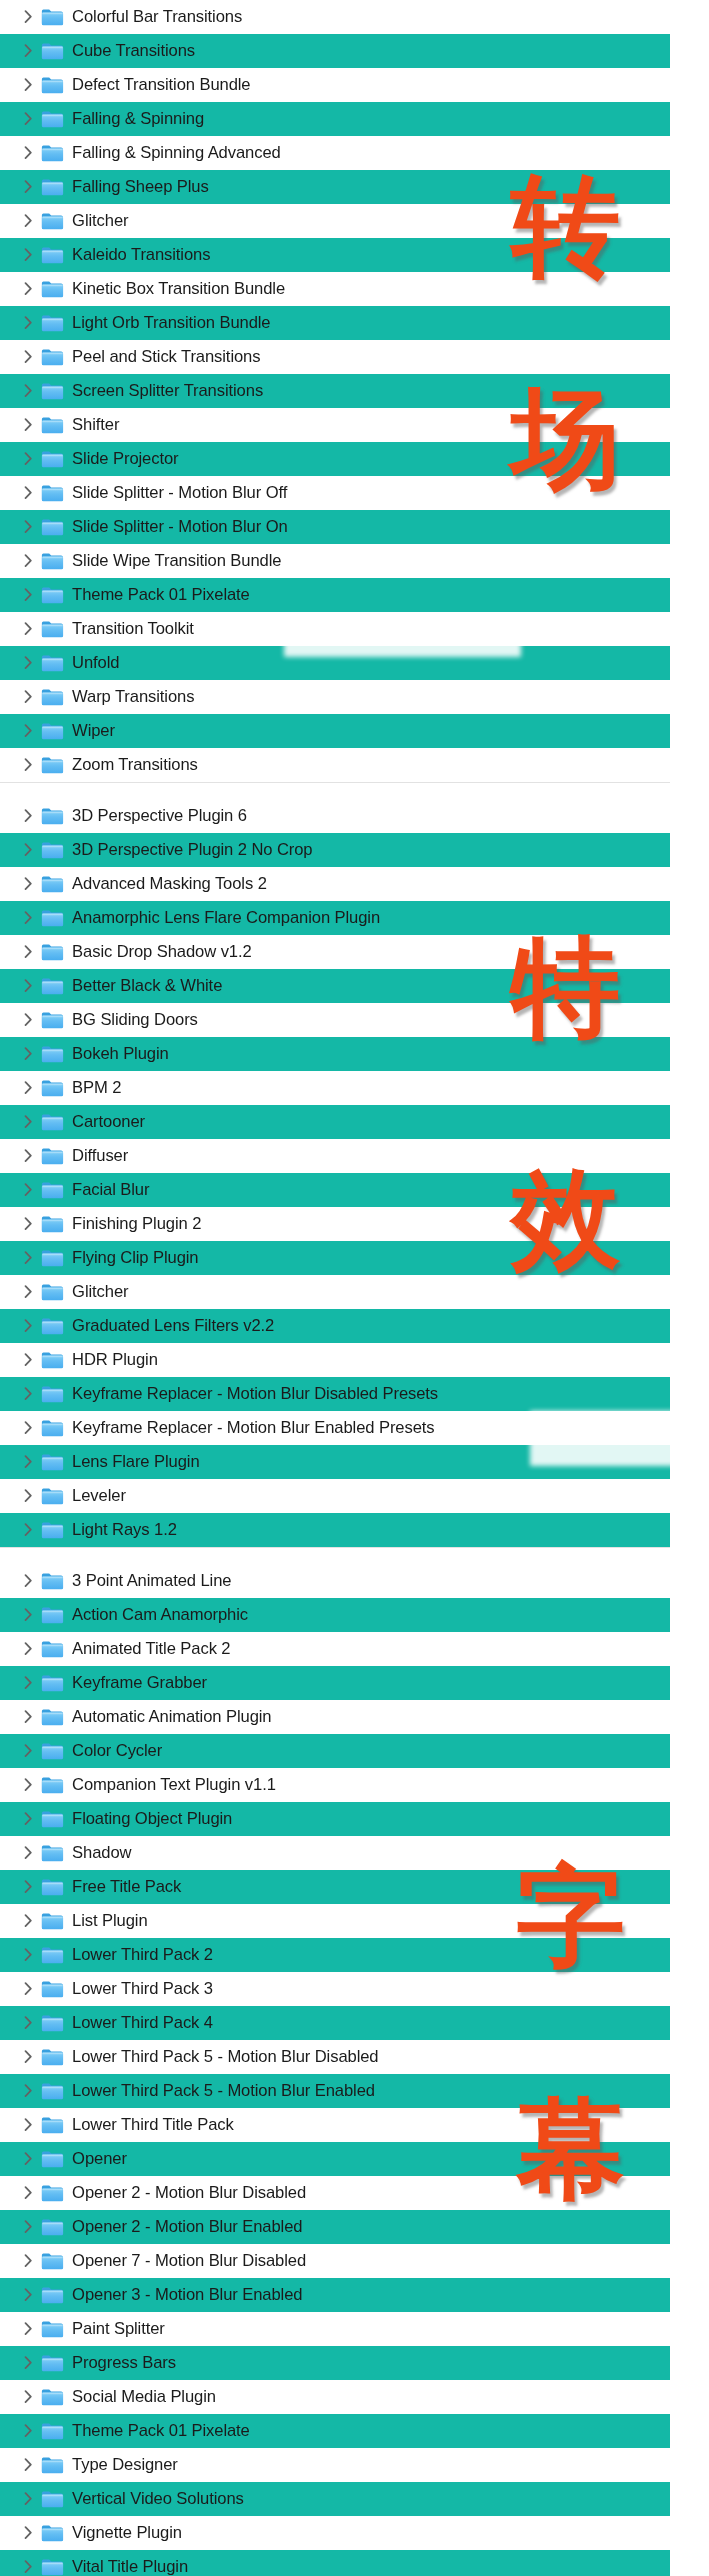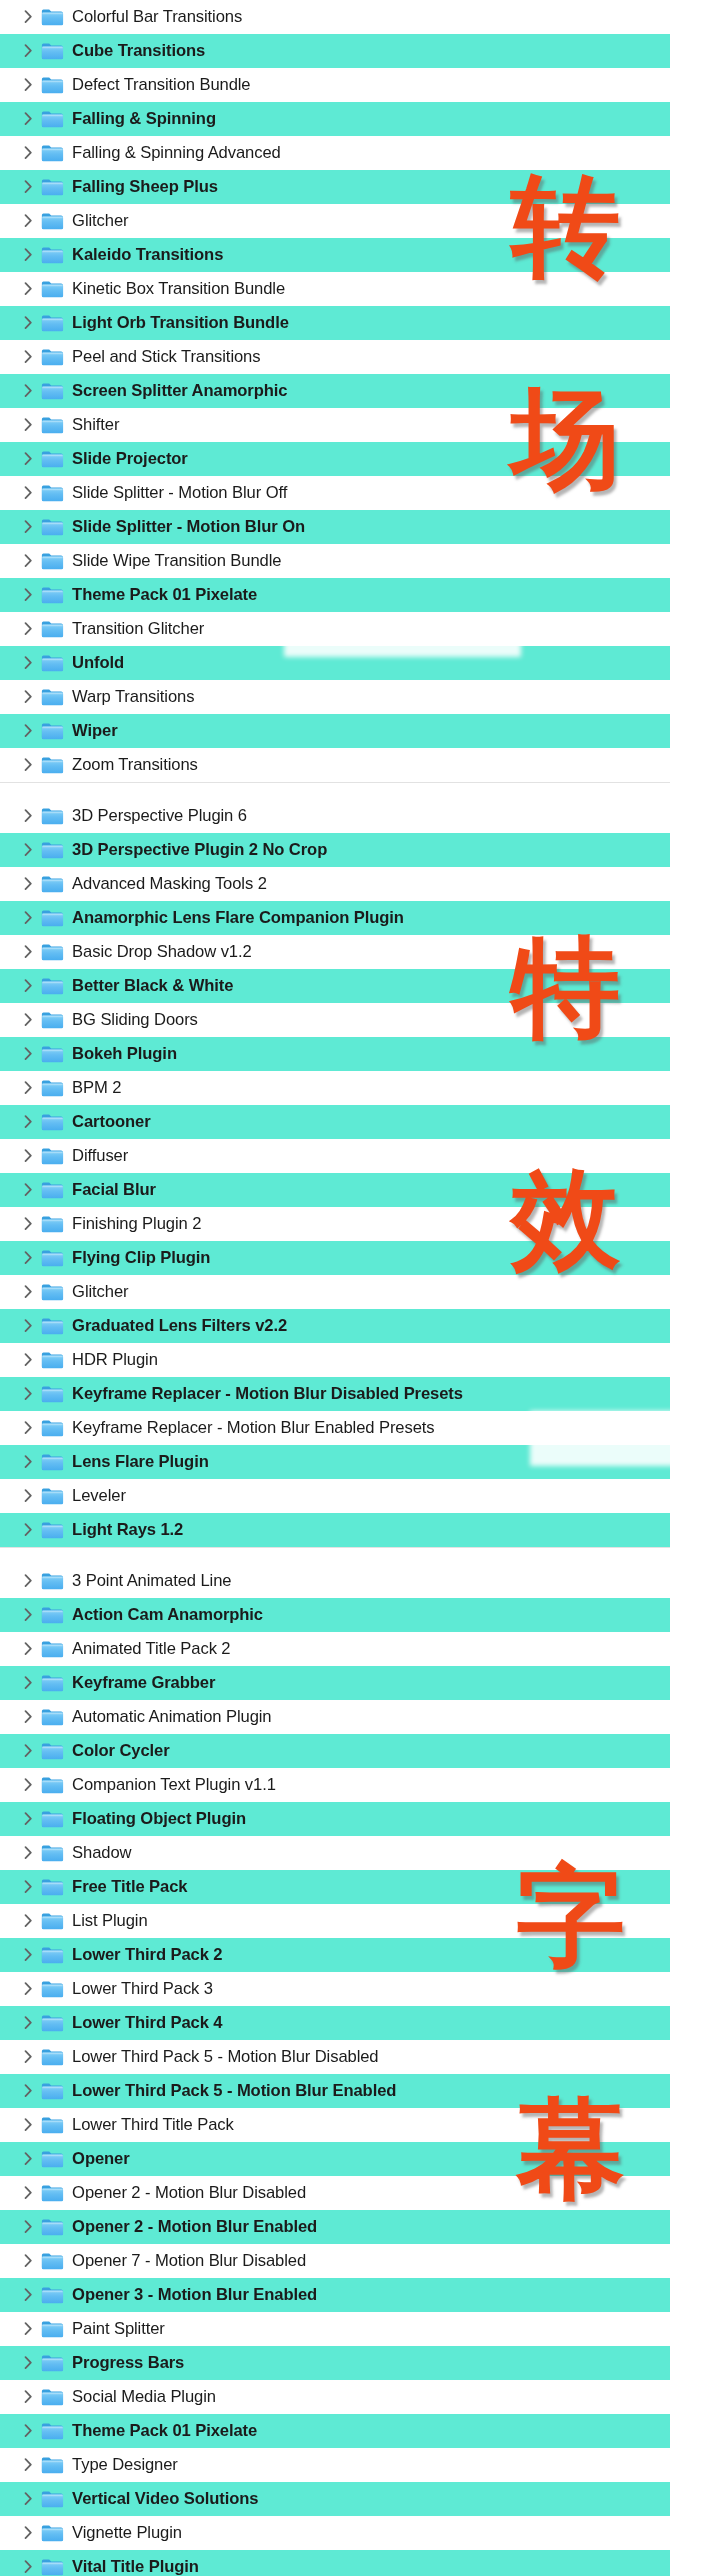--- a/index.html
+++ b/index.html
@@ -29,21 +29,21 @@
   }
 
   .row {
     display: flex;
     align-items: center;
     height: 34px;
     padding-left: 24px;
     position: relative;
     background: #ffffff;
   }
-  .row.alt { background: #5eead4; font-weight: bold; }
+  .row.alt { background: #14b8a6; }
 
   .disclosure {
     width: 16px;
     min-width: 16px;
     display: flex;
     align-items: center;
     justify-content: flex-start;
     color: #5c5c5c;
   }
   .disclosure svg { display: block; }
@@ -400,21 +400,21 @@
                   <stop offset="0" stop-color="#83d0f7"></stop>
                   <stop offset="0.45" stop-color="#63bdf3"></stop>
                   <stop offset="1" stop-color="#4aaeef"></stop>
                 </linearGradient>
               </defs>
               <path d="M0.8 3.2 a1.6 1.6 0 0 1 1.6-1.6 h6.1 l2.1 2.0 h10.6 a1.6 1.6 0 0 1 1.6 1.6 v11.2 a1.6 1.6 0 0 1 -1.6 1.6 h-18.8 a1.6 1.6 0 0 1 -1.6 -1.6 z" fill="url(#fbk)"></path>
               <path d="M0.8 6.0 a1.5 1.5 0 0 1 1.5 -1.5 h19.4 a1.5 1.5 0 0 1 1.5 1.5 v10.5 a1.6 1.6 0 0 1 -1.6 1.6 h-19.2 a1.6 1.6 0 0 1 -1.6 -1.6 z" fill="url(#ffr)"></path>
               <path d="M2.3 5.1 h19.4 a1.0 1.0 0 0 1 1.0 1.0 v0.5 h-21.4 v-0.5 a1.0 1.0 0 0 1 1.0 -1.0 z" fill="#ffffff" opacity="0.32"></path>
             </svg>
           </span>
-          <span class="row-label">Screen Splitter Anamorphic</span>
+          <span class="row-label">Screen Splitter Transitions</span>
         </div>
         <div class="row">
           <span class="disclosure">
             <svg width="8.5" height="13.2" viewBox="0 0 9 14" aria-hidden="true">
               <path d="M1.6 1.2 L7.2 7 L1.6 12.8" fill="none" stroke="#636363" stroke-width="1.9" stroke-linecap="round" stroke-linejoin="round"></path>
             </svg>
           </span>
           <span class="folder-icon">
             <svg width="23" height="18" viewBox="0 0 24 19" aria-hidden="true">
               <defs>
@@ -582,21 +582,21 @@
                   <stop offset="0" stop-color="#83d0f7"></stop>
                   <stop offset="0.45" stop-color="#63bdf3"></stop>
                   <stop offset="1" stop-color="#4aaeef"></stop>
                 </linearGradient>
               </defs>
               <path d="M0.8 3.2 a1.6 1.6 0 0 1 1.6-1.6 h6.1 l2.1 2.0 h10.6 a1.6 1.6 0 0 1 1.6 1.6 v11.2 a1.6 1.6 0 0 1 -1.6 1.6 h-18.8 a1.6 1.6 0 0 1 -1.6 -1.6 z" fill="url(#fbk)"></path>
               <path d="M0.8 6.0 a1.5 1.5 0 0 1 1.5 -1.5 h19.4 a1.5 1.5 0 0 1 1.5 1.5 v10.5 a1.6 1.6 0 0 1 -1.6 1.6 h-19.2 a1.6 1.6 0 0 1 -1.6 -1.6 z" fill="url(#ffr)"></path>
               <path d="M2.3 5.1 h19.4 a1.0 1.0 0 0 1 1.0 1.0 v0.5 h-21.4 v-0.5 a1.0 1.0 0 0 1 1.0 -1.0 z" fill="#ffffff" opacity="0.32"></path>
             </svg>
           </span>
-          <span class="row-label">Transition Glitcher</span>
+          <span class="row-label">Transition Toolkit</span>
         </div>
         <div class="row alt">
           <span class="disclosure">
             <svg width="8.5" height="13.2" viewBox="0 0 9 14" aria-hidden="true">
               <path d="M1.6 1.2 L7.2 7 L1.6 12.8" fill="none" stroke="#636363" stroke-width="1.9" stroke-linecap="round" stroke-linejoin="round"></path>
             </svg>
           </span>
           <span class="folder-icon">
             <svg width="23" height="18" viewBox="0 0 24 19" aria-hidden="true">
               <defs>

